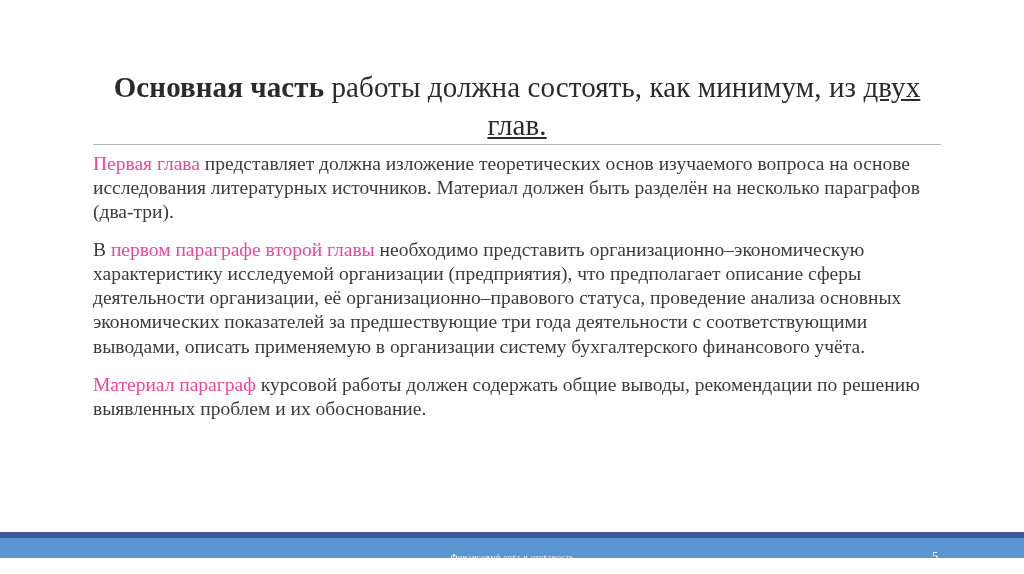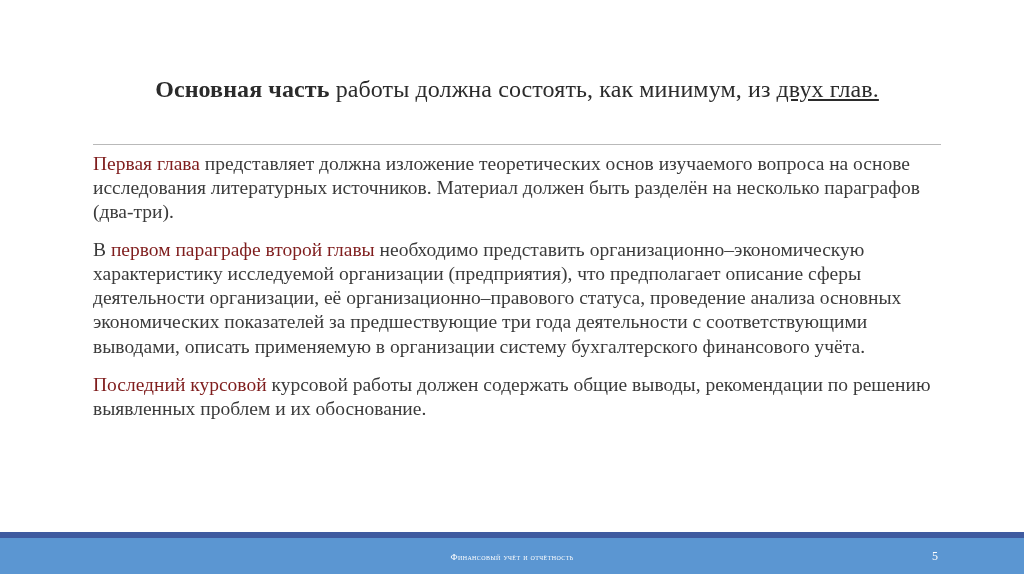--- a/index.html
+++ b/index.html
@@ -13,24 +13,24 @@
     position: relative;
     overflow: hidden;
     font-family: "Liberation Serif", "DejaVu Serif", serif;
     color: #3a3a3a;
   }
 
   
   .slide-title {
     position: absolute;
     left: 93px;
-    top: 58px;
+    top: 50px;
     width: 848px;
     text-align: center;
-    font-size: 24px;
+    font-size: 29px;
     line-height: 1.28;
     color: #2b2b2b;
     letter-spacing: 0.1px;
   }
   .slide-title .t-strong { font-weight: bold; }
   .slide-title .t-normal { font-weight: normal; }
   .slide-title .t-underline { text-decoration: underline; }
 
   
   .title-rule {
@@ -50,29 +50,29 @@
     width: 850px;
   }
   .para {
     font-size: 19.5px;
     line-height: 1.235;
     color: #3b3b3b;
     margin: 0 0 14px 0;
     text-align: left;
   }
   .para:last-child { margin-bottom: 0; }
-  .accent { color: #7f1d1d; }
+  .accent { color: #ec4899; }
 
   
   .footer {
     position: absolute;
     left: 0;
     right: 0;
     top: 532px;
-    height: 42px;
+    height: 26px;
     background: #5b96d2;
     border-top: 6px solid #3f5ba0;
     box-sizing: border-box;
   }
   .footer-text {
     position: absolute;
     left: 0;
     right: 0;
     top: 14px;
     text-align: center;
@@ -101,20 +101,20 @@
 
 <div class="title-rule"></div>
 
 <div class="body-area">
 
   <p class="para"><span class="accent">Первая глава</span><span> представляет должна изложение теоретических основ изучаемого вопроса на основе исследования литературных источников. Материал должен быть разделён на несколько параграфов (два-три).</span></p>
 
   <p class="para"><span>В </span><span class="accent">первом параграфе второй главы</span><span> необходимо представить организационно–экономическую характеристику исследуемой организации (предприятия), что предполагает описание сферы деятельности организации, её организационно–правового статуса, проведение анализа основных экономических показателей за предшествующие три года деятельности с соответствующими выводами, описать применяемую в организации систему бухгалтерского финансового учёта.</span></p>
 
 
-  <p class="para"><span class="accent">Последний курсовой</span><span> курсовой работы должен содержать общие выводы, рекомендации по решению выявленных проблем и их обоснование.</span></p>
+  <p class="para"><span class="accent">Материал параграф</span><span> курсовой работы должен содержать общие выводы, рекомендации по решению выявленных проблем и их обоснование.</span></p>
 
 </div>
 
 <div class="footer">
   <div class="footer-text">Финансовый учёт и отчётность</div>
   <div class="footer-page">5</div>
 </div>
 
 </body></html>

